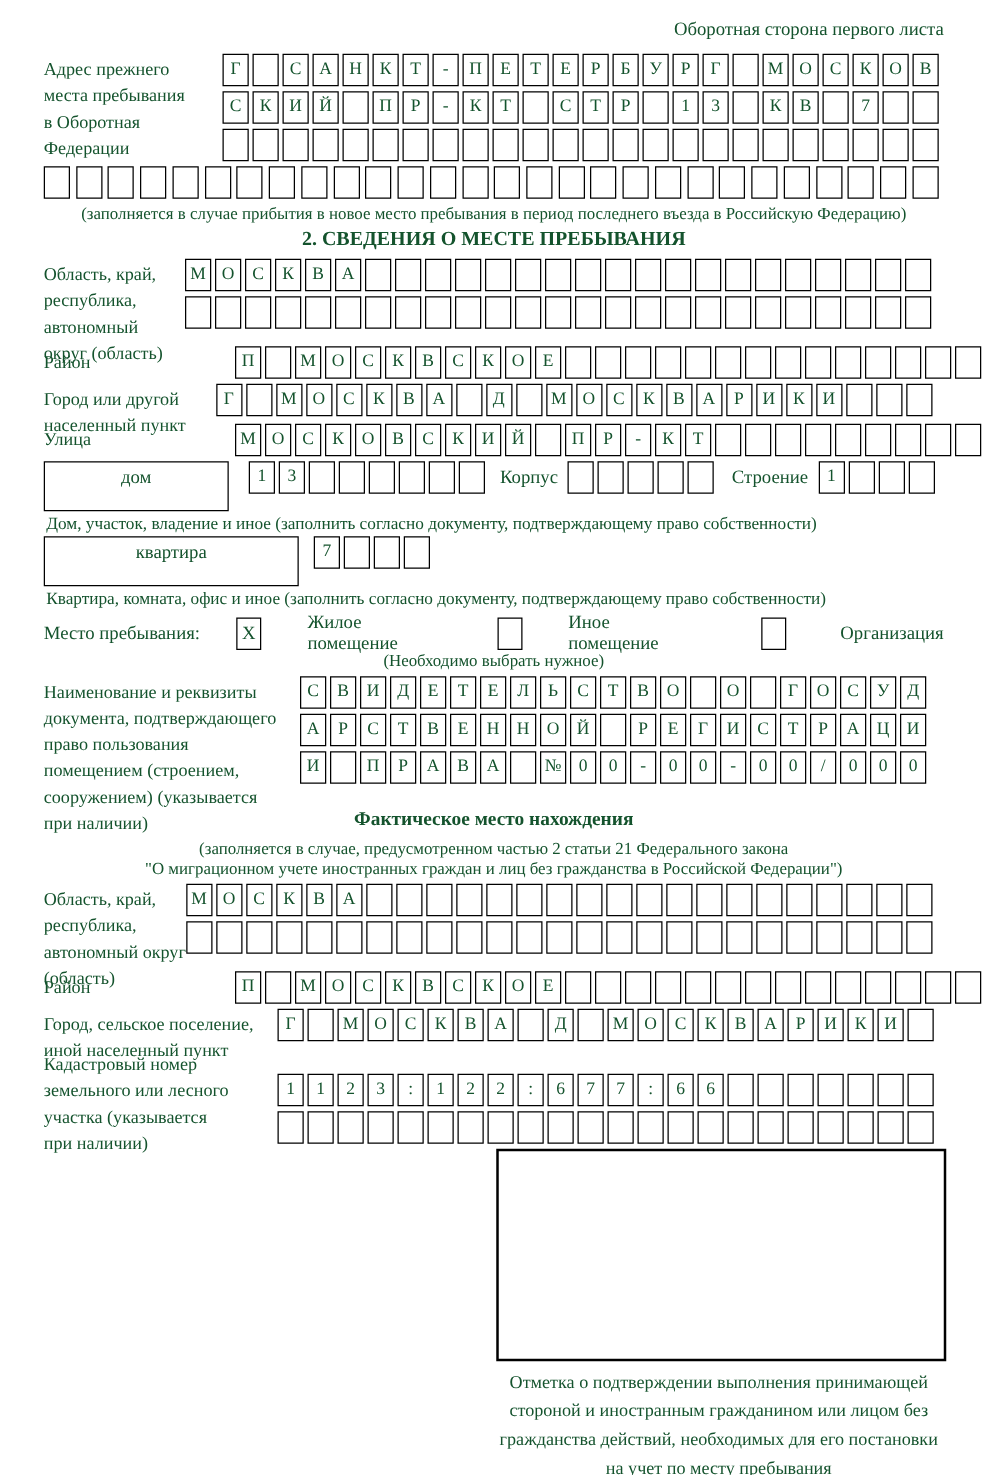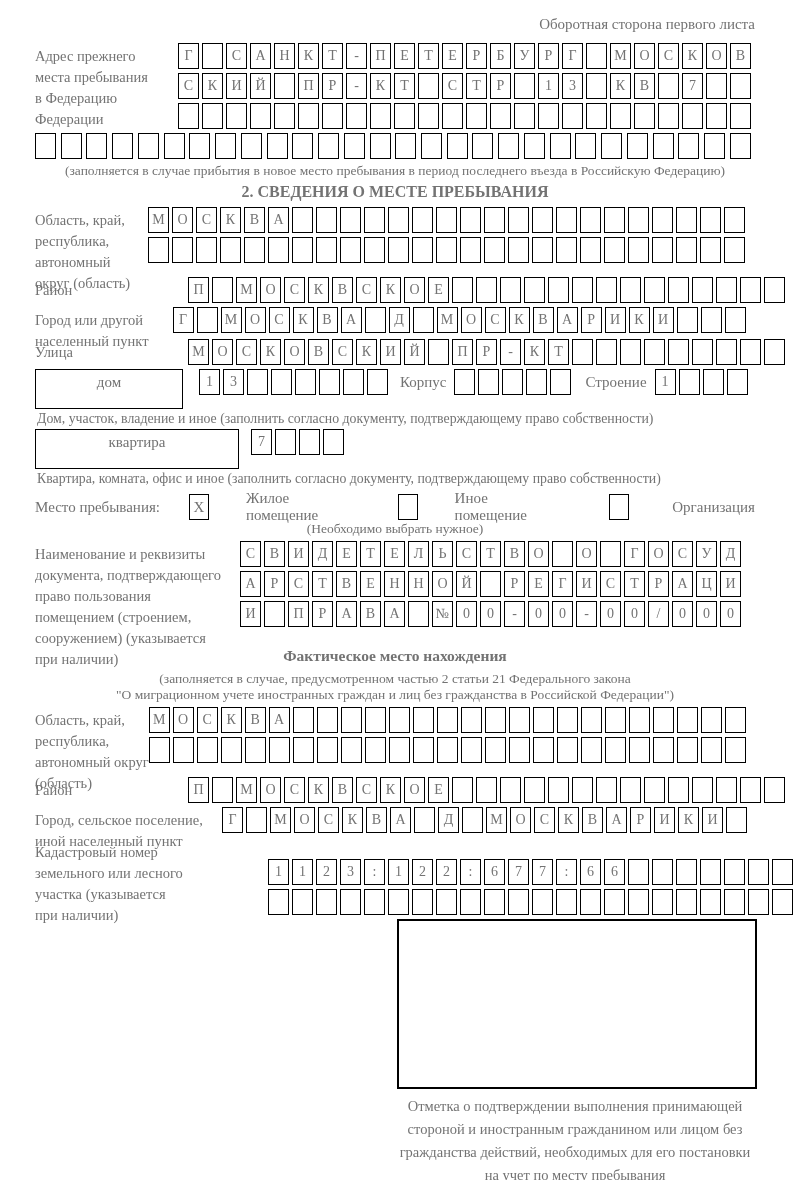--- a/index.html
+++ b/index.html
@@ -1,19 +1,19 @@
 <!DOCTYPE html>
 <html><head>
 <meta charset="utf-8">
 <style>
   * { margin:0; padding:0; box-sizing:border-box; }
   html,body { background:#888; }
   .page {
     position:relative; width:800px; height:1180px; margin:0 auto;
-    background:#fff; color:#737373;
+    background:#fff; color:#14532d;
     font-family:"Liberation Serif","DejaVu Serif",serif;
     padding:16px 45px 0 35px; overflow:hidden;
   }
   .hdr { text-align:right; font-size:15px; margin-bottom:10px; }
   .title { text-align:center; font-weight:bold; font-size:16px; margin:4px 0 6px; }
   .subtitle { text-align:center; font-weight:bold; font-size:15.5px; margin:2px 0 6px; }
   .note { text-align:center; font-size:13.5px; margin-bottom:4px; }
   .cap { font-size:13.8px; margin:0 0 2px 2px; }
 
   .field { display:flex; align-items:flex-start; }
@@ -29,21 +29,21 @@
     flex:0 0 21px; width:21px; height:26px;
     border:1.5px solid #000; background:#fff;
     font-size:14px; line-height:23px; text-align:center;
   }
   .stretch { width:716px; justify-content:space-between; }
 
   .h70 { height:70px; overflow:visible; }
   .h30 { height:30px;gap:40px; }
   .h32 { height:32px; overflow:visible; }
   .h104 { height:104px; overflow:visible; }
-  .h80 { height:80px; overflow:visible;gap:46px; }
+  .h80 { height:80px; overflow:visible; }
 
   .indent24 { margin-left:24px; }
 
   .hrow { display:flex; align-items:flex-start; margin-bottom:2px; }
   .wbox {
     display:inline-block; height:40px; border:1.5px solid #000;
     text-align:center; font-size:15px; line-height:25px;
   }
   .inlbl { font-size:15px; line-height:27px; }
 
@@ -60,21 +60,21 @@
 <body>
 
 <div class="page">
 
   <div class="hdr">Оборотная сторона первого листа</div>
 
   <div class="field">
     <div class="flabel w143">
       <div>Адрес прежнего</div>
       <div>места пребывания</div>
-      <div>в Федерацию</div>
+      <div>в Оборотная</div>
       <div>Федерации</div>
     </div>
     <div class="cellcol">
       <div class="cells">
           <span class="cell">Г</span>
           <span class="cell"></span>
           <span class="cell">С</span>
           <span class="cell">А</span>
           <span class="cell">Н</span>
           <span class="cell">К</span>

